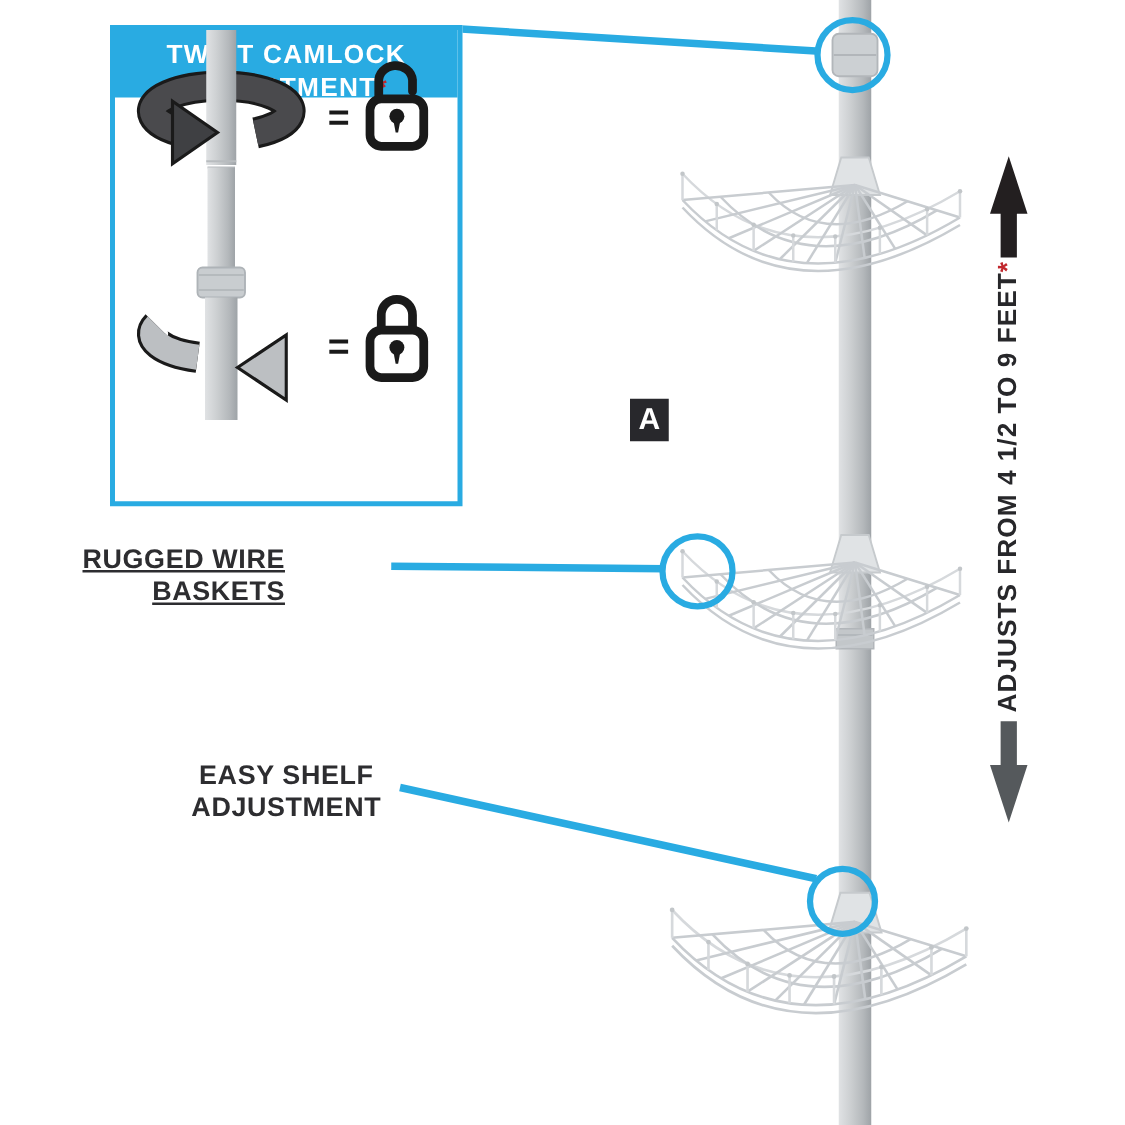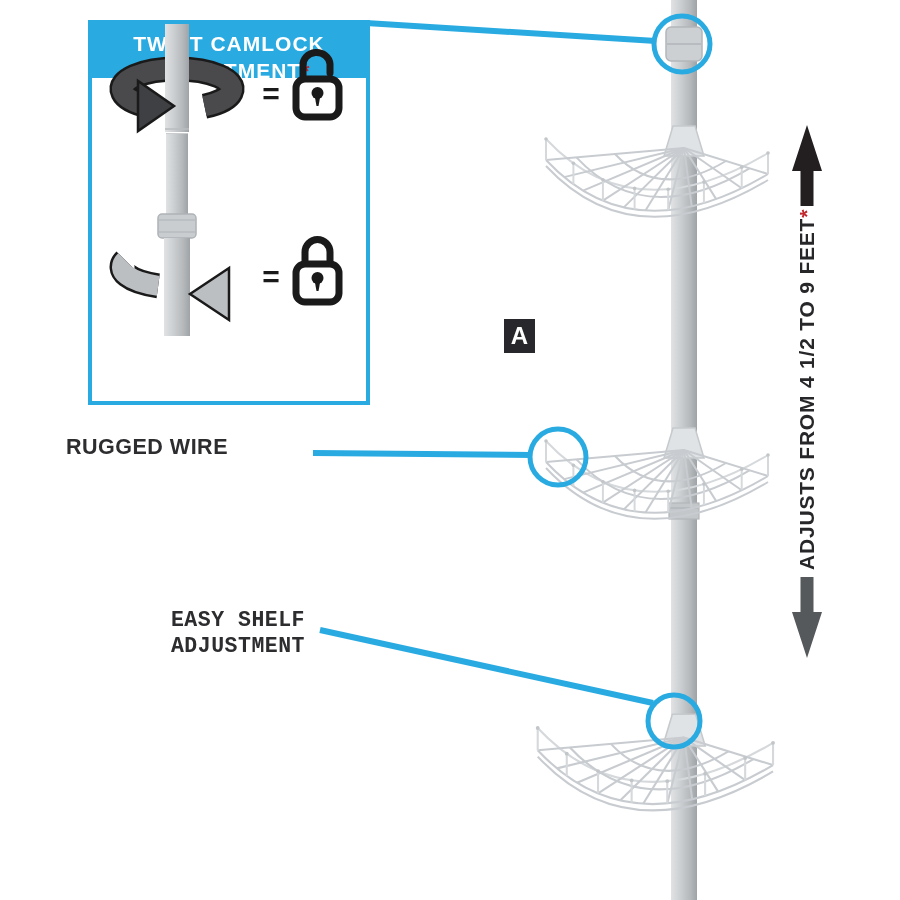--- a/index.html
+++ b/index.html
@@ -18,22 +18,22 @@
     font-weight:bold;font-size:21px;line-height:27px;letter-spacing:1px;
     padding:6px 0 5px 0;height:54px;box-sizing:border-box;
   }
   .callout-header .ast{color:#C1272D;}
   .callout-svg{display:block;}
   
   .lbl{
     color:#2d2d30;font-weight:bold;font-size:21.5px;line-height:26px;
     letter-spacing:0.5px;white-space:nowrap;z-index:4;
   }
-  .lbl-baskets{left:66px;top:434px;text-align:right;}
-  .lbl-shelf{right:595px;top:607px;text-align:left;font-family:Liberation Mono, monospace;}
+  .lbl-baskets{left:66px;top:434px;text-align:right;text-decoration:underline;}
+  .lbl-shelf{right:595px;top:607px;text-align:center;}
   
   .side-label{
     left:627px;top:376px;width:360px;height:28px;text-align:center;
     transform:rotate(-90deg);transform-origin:center center;
     color:#27272a;font-weight:bold;font-size:21px;line-height:28px;
     letter-spacing:0.8px;white-space:nowrap;z-index:2;
   }
   .side-label .ast{color:#C1272D;}
   
   .a-marker{
@@ -178,20 +178,21 @@
       <path d="M 213 240 L 213 228 A 12.5 12.5 0 0 1 238 228 L 238 240" fill="none" stroke="#1a1a1a" stroke-width="7" stroke-linecap="round"></path>
       <rect x="204" y="240" width="43" height="38" rx="9" fill="#ffffff" stroke="#1a1a1a" stroke-width="7"></rect>
       <circle cx="225.5" cy="254" r="6" fill="#1a1a1a"></circle>
       <path d="M 222.5 256 L 228.5 256 L 226.5 267 L 224.5 267 Z" fill="#1a1a1a"></path>
     </g>
   </svg>
 </div>
 
 <div class="abs lbl lbl-baskets">
   <div>RUGGED WIRE</div>
+  <div>BASKETS</div>
 </div>
 
 <div class="abs lbl lbl-shelf">
   <div>EASY SHELF</div>
   <div>ADJUSTMENT</div>
 </div>
 
 <div class="abs a-marker">A</div>
 
 <div class="abs side-label">

